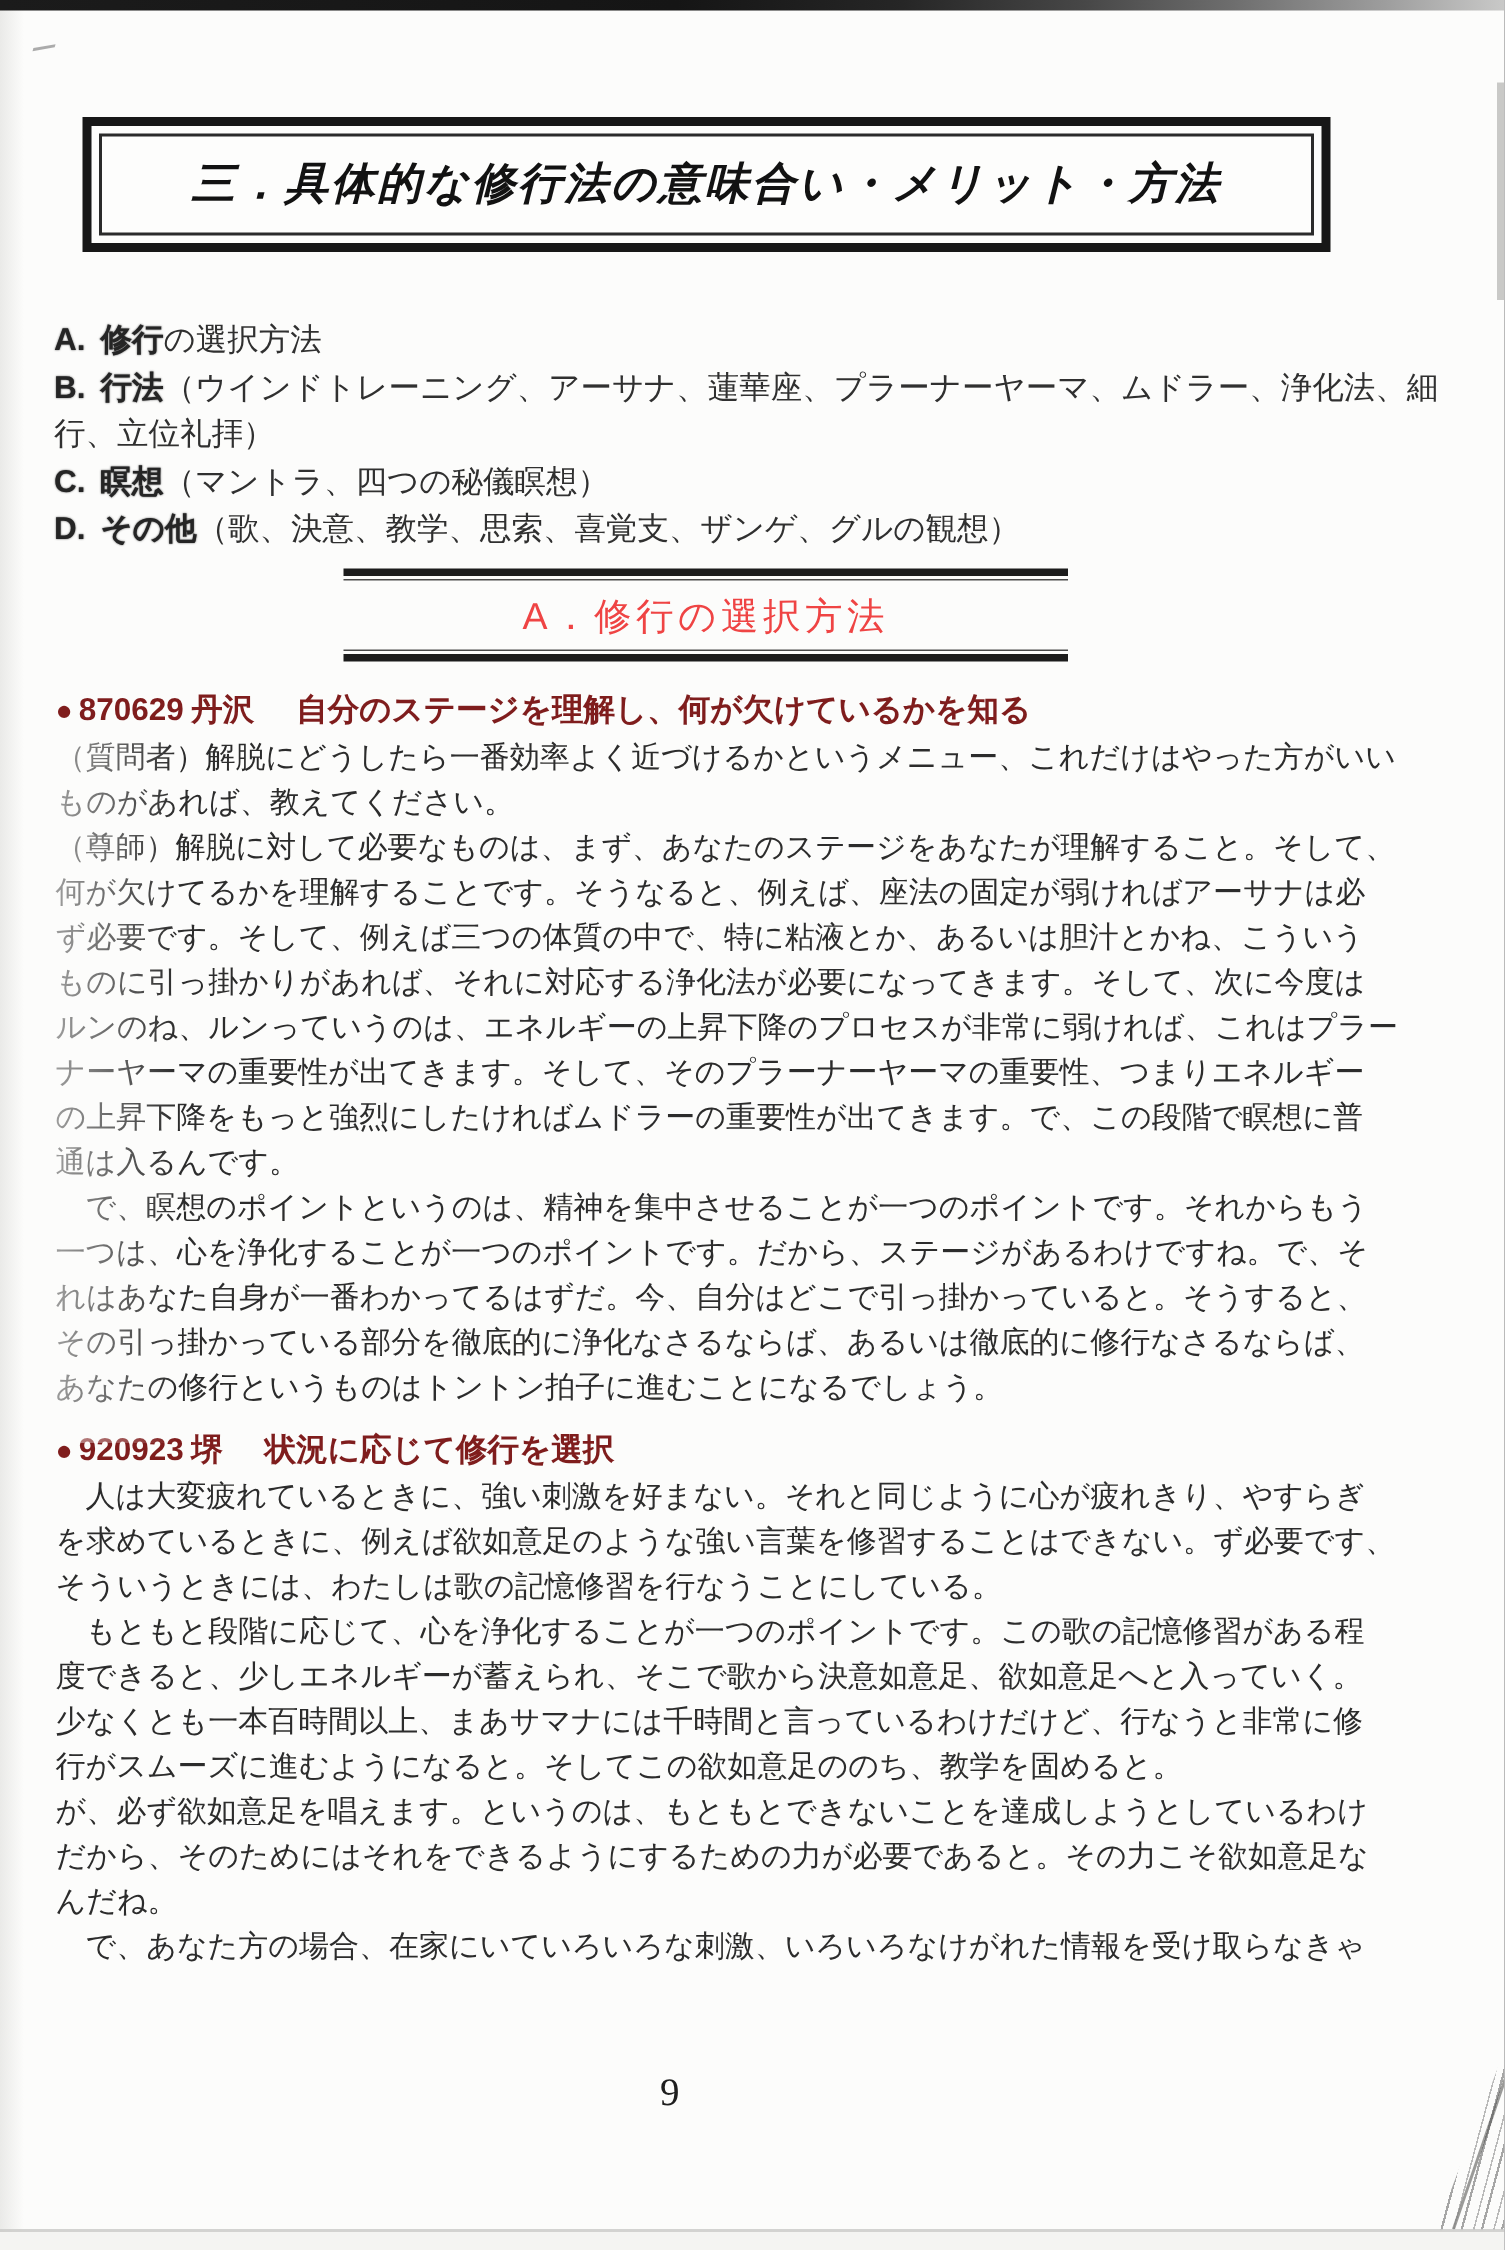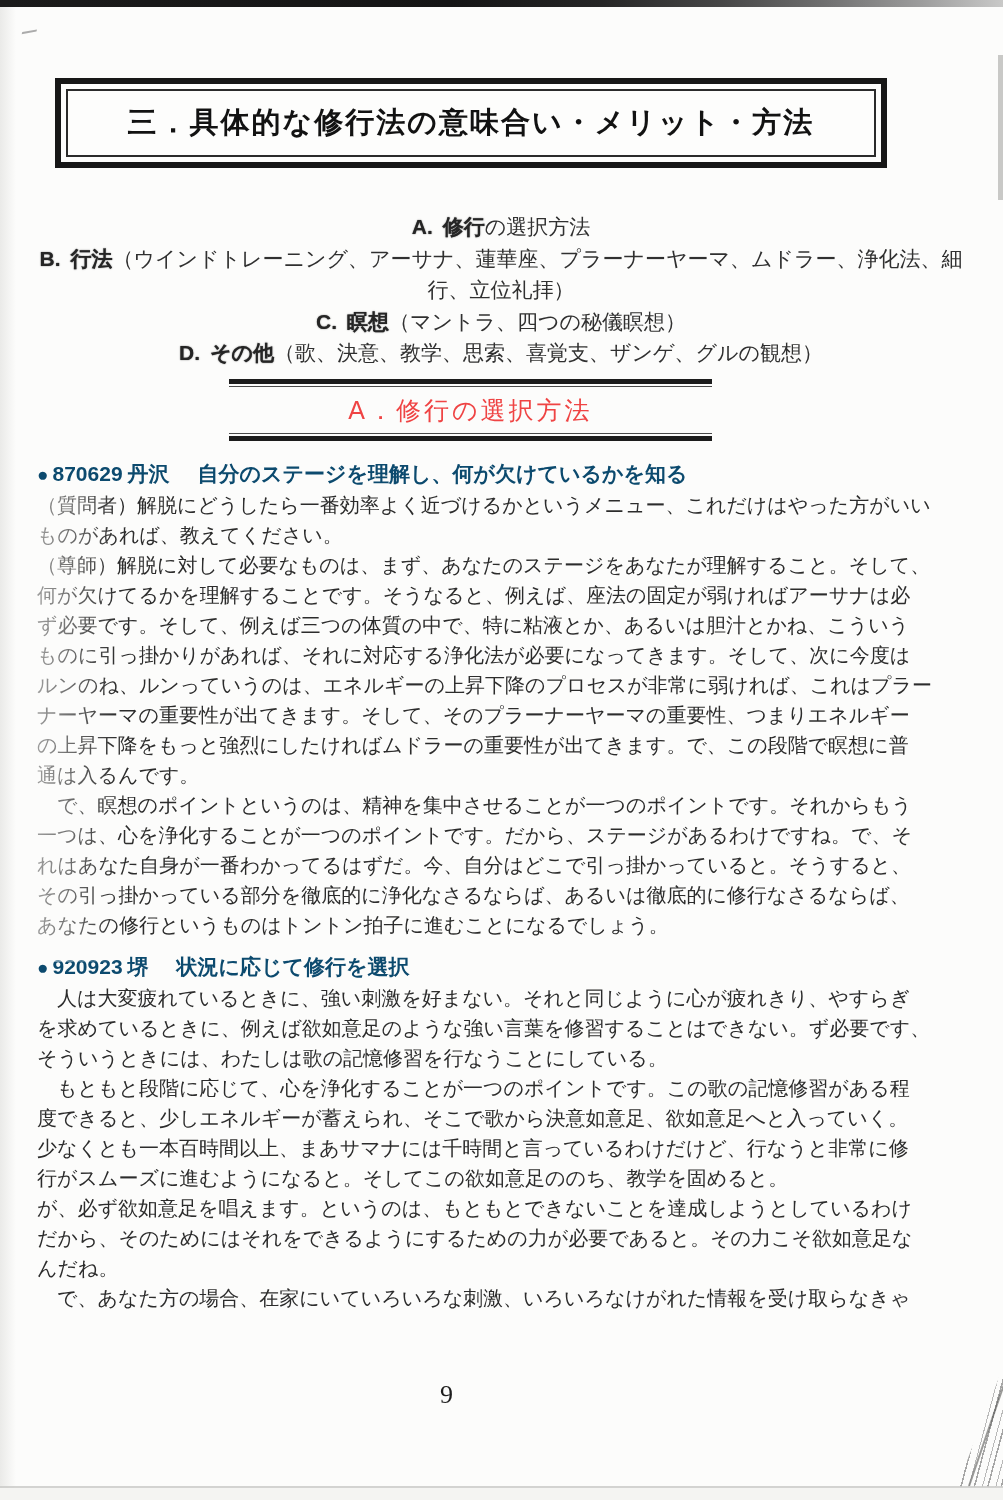--- a/index.html
+++ b/index.html
@@ -17,41 +17,41 @@
   .scan-bottom-area{position:absolute;left:0;top:1488px;width:100%;height:12px;background:#f4f4f2;}
   .corner-curl{position:absolute;right:0;bottom:13px;width:46px;height:120px;
         clip-path:polygon(100% 0,100% 100%,0 100%);
         background:repeating-linear-gradient(105deg,rgba(255,255,255,0) 0 3px,rgba(130,130,130,.55) 3px 4px,rgba(255,255,255,0) 4px 8px,rgba(80,80,80,.5) 8px 9.5px,rgba(255,255,255,0) 9.5px 13px);}
   .curl-line{position:absolute;right:34px;bottom:14px;width:1.5px;height:118px;background:#9a9a98;
         transform:rotate(19deg);transform-origin:bottom center;}
   .fade-left{position:absolute;left:28px;top:492px;width:90px;height:470px;pointer-events:none;
         background:linear-gradient(90deg,rgba(252,252,251,.6),rgba(252,252,251,0));z-index:5;}
   
   .title-box{position:absolute;left:55px;top:78px;width:832px;height:90px;box-sizing:border-box;
-        border:6px solid #171717;background:#fdfdfc;}
+        border:6px solid #171717;background:#fdfdfc;font-style:italic;}
   .title-inner{position:absolute;inset:5px;border:2px solid #2b2b2b;display:flex;align-items:center;justify-content:center;}
   .chapter-title{font-family:"Liberation Sans","DejaVu Sans",sans-serif;font-weight:700;
         font-size:29px;letter-spacing:2px;color:#121212;margin:0;}
   
   .outline{position:absolute;left:36px;top:211px;width:930px;
         font-family:"Liberation Sans","DejaVu Sans",sans-serif;font-size:21px;line-height:31.5px;color:#303030;}
-  .outline-item{margin:0;text-align:center;}
+  .outline-item{margin:0;}
   .outline-label{margin-right:10px;}
   .smudge{font-weight:700;color:#252525;text-shadow:0 0 1.3px rgba(45,45,45,.85);filter:blur(.2px);}
   
   .section-heading{position:absolute;left:229px;top:379px;width:483px;box-sizing:border-box;
         border-top:5px solid #1c1c1c;border-bottom:5px solid #1c1c1c;padding:10px 0 9px;text-align:center;}
   .section-heading::before{content:"";position:absolute;left:0;right:0;top:2px;height:1px;background:#4a4a4a;}
   .section-heading::after{content:"";position:absolute;left:0;right:0;bottom:2px;height:1px;background:#4a4a4a;}
   .section-heading-text{font-family:"Liberation Sans","DejaVu Sans",sans-serif;
         font-size:25px;letter-spacing:3px;color:#ef4444;}
   
   .content{position:absolute;left:37px;top:458px;width:916px;font-size:20px;line-height:30px;}
   .entry-heading{font-family:"Liberation Sans","DejaVu Sans",sans-serif;font-weight:700;
-        font-size:21px;line-height:31px;color:#0c4a6e;white-space:nowrap;}
+        font-size:21px;line-height:31px;color:#7f1d1d;white-space:nowrap;}
   .entry-heading.second{margin-top:11px;}
   .bullet{font-size:19px;margin-right:4px;}
   .session-id{margin-right:5px;}
   .session-location{margin-right:28px;}
   .para{margin:0;}
   .line{white-space:nowrap;}
   
   .page-number{position:absolute;left:440px;top:1380px;font-size:26px;color:#1e1e1e;}
 </style>
 </head>

